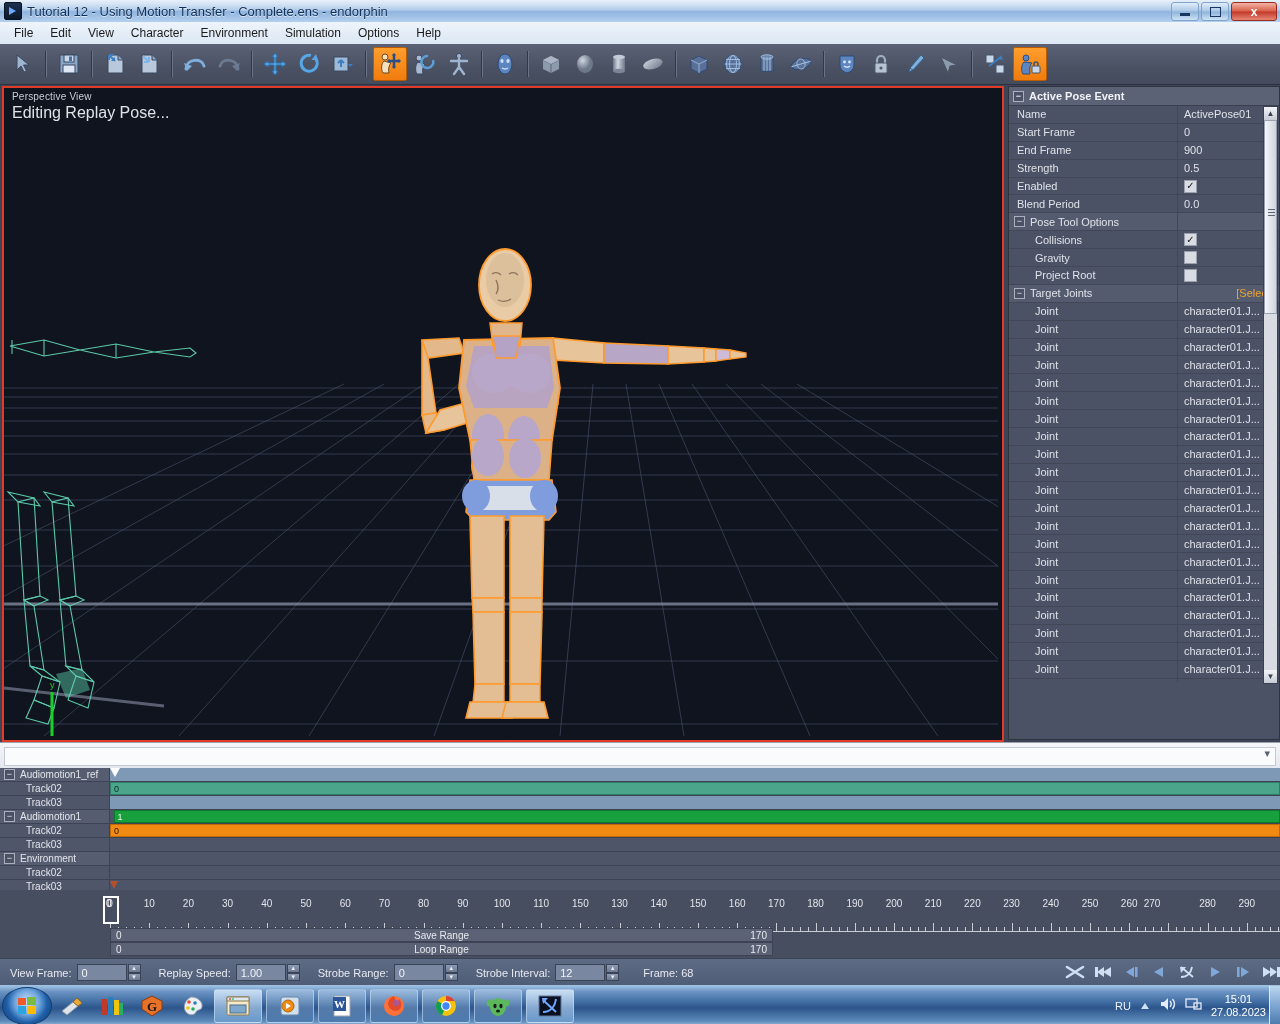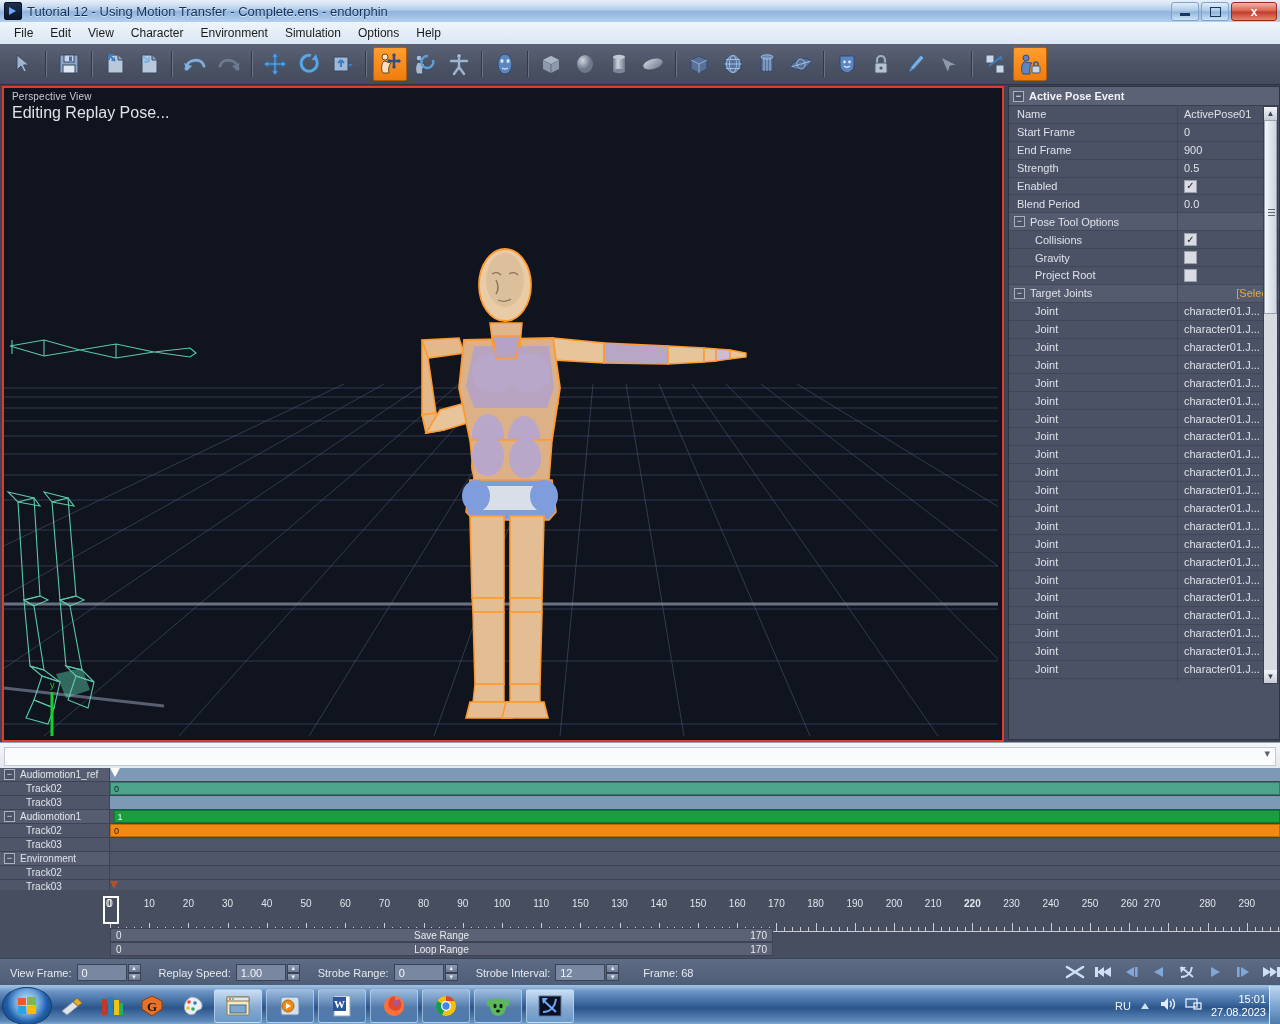--- a/index.html
+++ b/index.html
@@ -193,21 +193,21 @@
   }
   .qlicon{width:34px;height:34px;margin:0 3px;display:flex;align-items:center;justify-content:center;}
   .taskbtn{
     height:32px;min-width:46px;margin:0 2px;border-radius:3px;
     background:linear-gradient(180deg,rgba(190,215,240,.55),rgba(60,105,160,.5));
     border:1px solid rgba(200,222,245,.6);display:flex;align-items:center;justify-content:center;
   }
   .taskbtn.active{background:linear-gradient(180deg,rgba(225,240,255,.8),rgba(110,160,210,.7));}
   .tray{position:absolute;right:4px;top:0;height:39px;display:flex;align-items:center;gap:8px;padding-right:10px;}
   .tray .ru{font-size:11px;color:#eef4fb;}
-  .clock{font-size:11px;color:#ffffff;text-align:right;line-height:13px;}
+  .clock{font-size:11px;color:#ffffff;text-align:center;line-height:13px;}
   .showdesk{position:absolute;right:0;top:0;width:10px;height:39px;
     background:linear-gradient(180deg,#bcd6ef,#7ea6d2 50%,#4b79ac);border-left:1px solid #dfeaf7;}
 </style>
 </head>
 <body>
 
 <div id="app">
 
   <div class="titlebar">
     <div class="tb-sheen"></div>
@@ -999,21 +999,21 @@
         <div class="rlabel" style="left: 470.4px;">150</div>
         <div class="rlabel" style="left: 509.6px;">130</div>
         <div class="rlabel" style="left: 548.8px;">140</div>
         <div class="rlabel" style="left: 588px;">150</div>
         <div class="rlabel" style="left: 627.2px;">160</div>
         <div class="rlabel" style="left: 666.4px;">170</div>
         <div class="rlabel" style="left: 705.6px;">180</div>
         <div class="rlabel" style="left: 744.8px;">190</div>
         <div class="rlabel" style="left: 784px;">200</div>
         <div class="rlabel" style="left: 823.2px;">210</div>
-        <div class="rlabel" style="left: 862.4px; font-weight: bold;">220</div>
+        <div class="rlabel" style="left: 862.4px;">220</div>
         <div class="rlabel" style="left: 901.6px;">230</div>
         <div class="rlabel" style="left: 940.8px;">240</div>
         <div class="rlabel" style="left: 980px;">250</div>
         <div class="rlabel" style="left: 1019.2px;">260</div>
         <div class="rlabel" style="left: 1042px;">270</div>
         <div class="rlabel" style="left: 1097.6px;">280</div>
         <div class="rlabel" style="left: 1136.8px;">290</div>
       </div>
     <div class="marker-tri"></div>
     <div class="cursor-box"></div>

